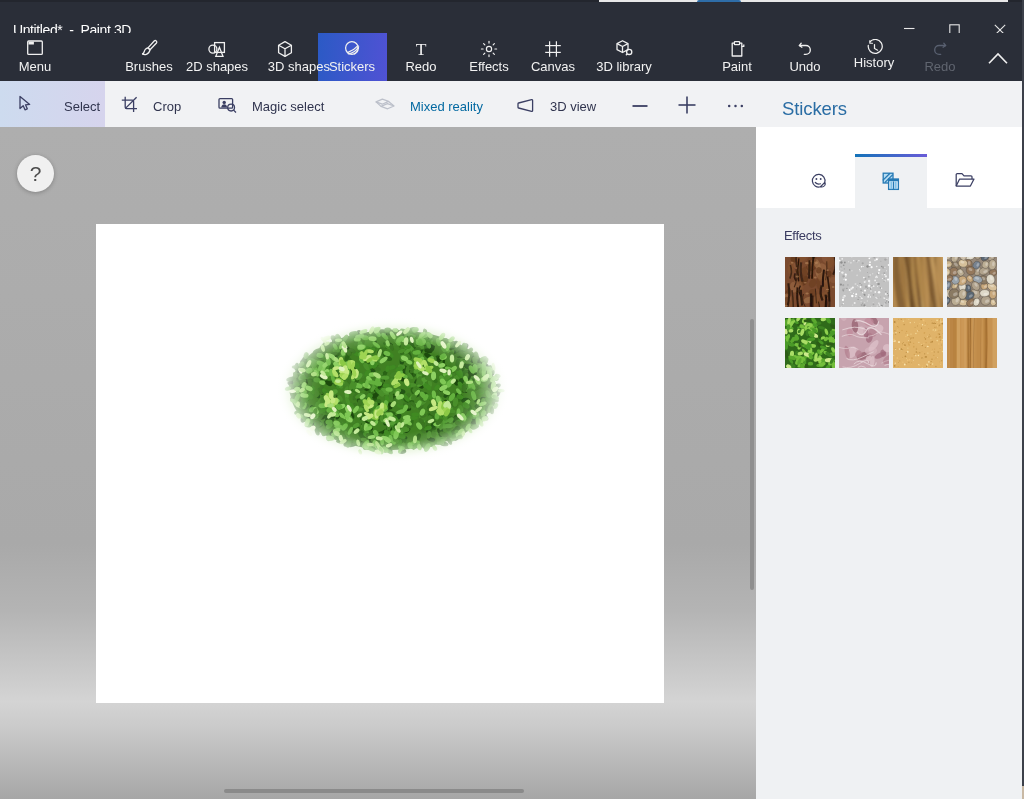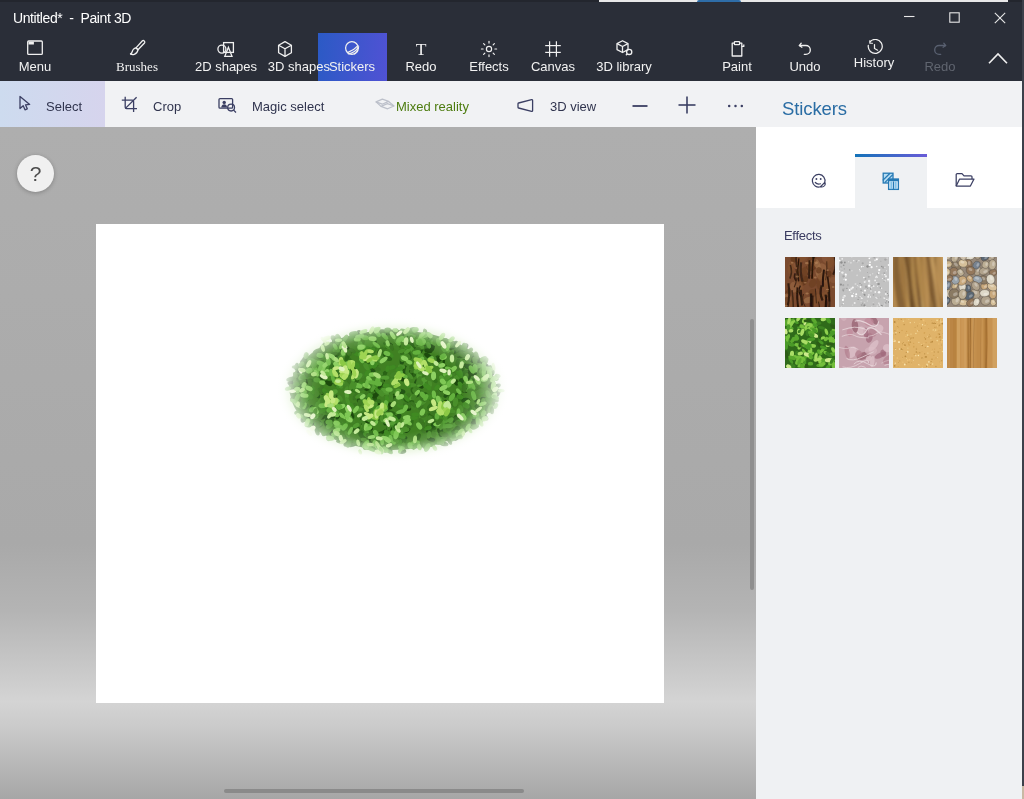--- a/index.html
+++ b/index.html
@@ -1,20 +1,20 @@
 <!DOCTYPE html>
 <html><head><meta charset="utf-8"><style>
 * {margin:0;padding:0;box-sizing:border-box}
 svg {display:block}
 html,body {width:1024px;height:799px;overflow:hidden;font-family:"Liberation Sans",sans-serif;background:#2a2e38}
 #app {position:relative;width:1024px;height:799px}
 #topstrip {position:absolute;left:0;top:0;width:1024px;height:2px;background:#23262e}
 #topwhite {position:absolute;left:599px;top:0;width:409px;height:2px;background:#e8e8e8}
 #topblue {position:absolute;left:697px;top:0;width:44px;height:2px;background:#2e6da8;border-radius:2px 2px 0 0}
-#titlebar {position:absolute;left:0;top:2px;width:1024px;height:31px;background:#2a2e38}
+#titlebar {position:absolute;left:0;top:14px;width:1024px;height:31px;background:#2a2e38}
 #title {position:absolute;left:13px;top:8px;font-size:14px;color:#fff;letter-spacing:-0.4px}
 .cap {position:absolute;top:11px}
 #ribbon {position:absolute;left:0;top:33px;width:1024px;height:48px;background:#2a2e38}
 #stickersel {position:absolute;left:318px;top:0;width:69px;height:48px;background:linear-gradient(95deg,#2b5ac5,#5052d4)}
 .rbtn {position:absolute;top:0;width:90px;height:48px;transform:translateX(-50%);text-align:center}
 .ricon {height:25px;display:flex;align-items:flex-end;justify-content:center}
 .rlab {font-size:13px;margin-top:1px}
 #chev {position:absolute;left:987px;top:19px}
 #bar2 {position:absolute;left:0;top:81px;width:1024px;height:46px;background:#f1f2f4}
 #selbtn {position:absolute;left:0;top:0;width:105px;height:46px;background:linear-gradient(90deg,#cddbef,#d6d4ed)}
@@ -2276,33 +2276,33 @@
       <div id="stickersel"></div>
       <div class="rbtn" style="left:35px;">
 <div class="ricon">
           <svg width="18" height="18" viewBox="0 0 18 18">
             <rect x="1.7" y="1.0" width="14.6" height="13.4" rx="1" fill="none" stroke="#f0f0f0" stroke-width="1.3"></rect>
             <path d="M2.5 1.7 h5.4 v2.8 h-5.4 z" fill="#f0f0f0"></path>
           </svg>
         </div>
         <div class="rlab" style="color:#f2f2f2;">Menu</div>
       </div>
-      <div class="rbtn" style="left:137px;font-family:Liberation Serif, serif;">
+      <div class="rbtn" style="left:149px;">
 <div class="ricon">
           <svg width="19" height="19" viewBox="0 0 19 19">
             <g fill="none" stroke="#f0f0f0" stroke-width="1.3" stroke-linejoin="round" stroke-linecap="round">
 <path d="M16.2 1.9 c0.8 0.8 0.9 1.4 0.3 2.1 L10 10.8 8 8.9 14.2 2 c0.6-0.6 1.3-0.8 2-0.1 Z"></path>
 <path d="M8 8.9 L10 10.8 C9.6 12.6 8.4 14.6 6.3 15.3 4.7 15.8 3.4 15.5 2.5 14.9 4.6 14 3.9 11.9 5.3 10.4 6 9.6 7 9 8 8.9 Z"></path>
             </g>
 <path d="M2.6 14.9 l1.5 0.5" stroke="#f0f0f0" stroke-width="1.3" stroke-linecap="round"></path>
           </svg>
         </div>
         <div class="rlab" style="color:#f2f2f2;">Brushes</div>
       </div>
-      <div class="rbtn" style="left:226px;">
+      <div class="rbtn" style="left:217px;">
 <div class="ricon">
           <svg width="18" height="18" viewBox="0 0 18 18">
             <g fill="none" stroke="#f0f0f0" stroke-width="1.3">
 <rect x="6.6" y="2.6" width="9.8" height="9.8"></rect>
               <circle cx="4.9" cy="9.1" r="4"></circle>
 <path d="M11.4 7.2 L15 16.3 H7.8 Z"></path>
             </g>
           </svg>
         </div>
         <div class="rlab" style="color:#f2f2f2;">2D shapes</div>
@@ -2435,21 +2435,21 @@
         </svg>
       </div>
     </div>
 <div id="bar2">
   <div id="selbtn"></div>
   <div class="s2icon" style="left:18px;top:14px">
         <svg width="15" height="18" viewBox="0 0 15 18">
           <path d="M2 1.4 V13.6 L5.2 10.7 7 14.8 9.3 13.8 7.5 9.8 11.7 9.4 Z" fill="none" stroke="#3b3f63" stroke-width="1.3" stroke-linejoin="round"></path>
         </svg>
       </div>
-  <div class="s2lab" style="left:46px">Select</div>
+  <div class="s2lab" style="left:64px">Select</div>
   <div class="s2icon" style="left:121px;top:15px">
         <svg width="17" height="17" viewBox="0 0 17 17">
           <g fill="none" stroke="#3b3f63" stroke-width="1.3">
 <path d="M4.2 0.8 V11.2 a1.4 1.4 0 0 0 1.4 1.4 H16"></path>
 <path d="M0.8 4.2 H11.2 a1.4 1.4 0 0 1 1.4 1.4 V16"></path>
 <path d="M15.6 1.2 L4.4 12.4"></path>
           </g>
         </svg>
       </div>
   <div class="s2lab" style="left:153px">Crop</div>
@@ -2467,21 +2467,21 @@
   <div class="s2lab" style="left:252px">Magic select</div>
   <div class="s2icon" style="left:375px;top:16px">
         <svg width="20" height="15" viewBox="0 0 20 15">
           <g fill="none" stroke="#bcc0ca" stroke-width="1.25" stroke-linejoin="round">
 <path d="M1 4.8 L7.4 2.2 13.6 4.4 7.2 7.2 Z"></path>
 <path d="M6 9.4 L12.4 6.6 19 9 12.6 11.8 Z"></path>
 <path d="M13.6 4.4 L19 9 M1 4.8 L6 9.4"></path>
           </g>
         </svg>
       </div>
-  <div class="s2lab" style="left:396px;color:#4d7c0f">Mixed reality</div>
+  <div class="s2lab" style="left:410px;color:#0369a1">Mixed reality</div>
   <div class="s2icon" style="left:517px;top:17px">
         <svg width="17" height="15" viewBox="0 0 17 15">
           <path d="M1.6 5 L14.6 1.7 a0.8 0.8 0 0 1 1 0.8 V12.5 a0.8 0.8 0 0 1 -1 0.8 L1.6 10 a0.8 0.8 0 0 1 -0.6 -0.8 V5.8 a0.8 0.8 0 0 1 0.6 -0.8 Z" fill="none" stroke="#3b3f63" stroke-width="1.3" stroke-linejoin="round"></path>
         </svg>
       </div>
   <div class="s2lab" style="left:550px">3D view</div>
   <div class="s2icon" style="left:632px;top:23px">
         <svg width="16" height="4" viewBox="0 0 16 4">
           <line x1="0.5" y1="2" x2="15.5" y2="2" stroke="#3b3f63" stroke-width="1.8"></line>
         </svg>

